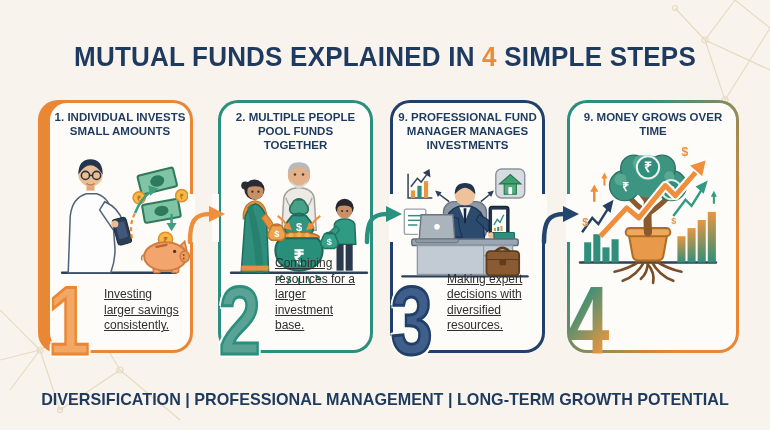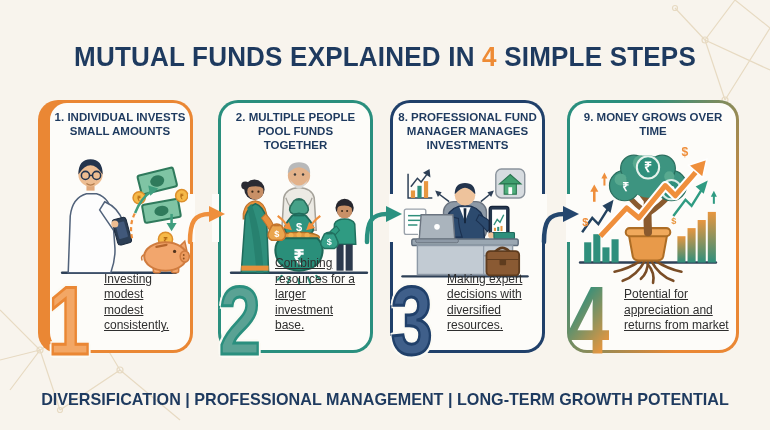--- a/index.html
+++ b/index.html
@@ -134,21 +134,21 @@
           <ellipse cx="112" cy="112" rx="21" ry="14" fill="#f2a66d" stroke="#d07c3f" stroke-width="2"></ellipse>
           <ellipse cx="131" cy="112" rx="4.5" ry="5.5" fill="#eb9a5d" stroke="#d07c3f" stroke-width="1.5"></ellipse>
           <circle cx="130" cy="110.5" r=".9" fill="#8a4e1f"></circle>
             <circle cx="130" cy="114" r=".9" fill="#8a4e1f"></circle>
           <circle cx="121" cy="107" r="1.6" fill="#53351f"></circle>
           <line x1="103" y1="102.5" x2="113" y2="100.5" stroke="#b5652c" stroke-width="2.2" stroke-linecap="round"></line>
           <path d="M92,110 q-5,1 -3,6" stroke="#d07c3f" stroke-width="1.5" fill="none"></path>
         </g>
       </svg>
       <div class="num">1</div>
-      <p class="caption">Investing modest modest consistently.</p>
+      <p class="caption">Investing larger savings consistently.</p>
     </div>
   </section>
 
   <section class="panel p2">
     <div class="panel-inner">
       <h2>2. MULTIPLE PEOPLE POOL FUNDS TOGETHER</h2>
       <svg class="illo" viewBox="0 0 150 150" preserveAspectRatio="xMidYMid meet">
         <line x1="8" y1="128" x2="142" y2="128" stroke="#2e4057" stroke-width="2.5" stroke-linecap="round"></line>
 
         <g>
@@ -231,21 +231,21 @@
           </g>
         </g>
       </svg>
       <div class="num">2</div>
       <p class="caption">Combining resources for a larger investment base.</p>
     </div>
   </section>
 
   <section class="panel p3">
     <div class="panel-inner">
-      <h2>8. PROFESSIONAL FUND MANAGER MANAGES INVESTMENTS</h2>
+      <h2>9. PROFESSIONAL FUND MANAGER MANAGES INVESTMENTS</h2>
       <svg class="illo" viewBox="0 0 150 150" preserveAspectRatio="xMidYMid meet">
         <line x1="8" y1="130" x2="142" y2="130" stroke="#2e4057" stroke-width="2.5" stroke-linecap="round"></line>
 
         <g>
           <path d="M14,20 V46 H40" stroke="#2e4057" stroke-width="1.6" fill="none"></path>
           <rect x="17" y="38" width="4.5" height="8" fill="#e8963f"></rect>
           <rect x="24" y="33" width="4.5" height="13" fill="#2f8f7c"></rect>
           <rect x="31" y="28" width="4.5" height="18" fill="#e8963f"></rect>
           <polyline points="17,34 24,25 28,29 34,21" stroke="#2e4057" stroke-width="1.6" fill="none"></polyline>
           <polygon points="37,15 38,24 30,19" fill="#2e4057"></polygon>
@@ -406,21 +406,20 @@
           <text x="98" y="80" font-size="9" font-weight="bold" fill="#e8963f">$</text>
           <line x1="22" y1="58" x2="22" y2="46" stroke="#ef8f3c" stroke-width="2.5"></line>
           <polygon points="18,48 26,48 22,41" fill="#ef8f3c"></polygon>
           <line x1="32" y1="42" x2="32" y2="33" stroke="#ef8f3c" stroke-width="2"></line>
           <polygon points="29,35 35,35 32,29" fill="#ef8f3c"></polygon>
           <line x1="140" y1="60" x2="140" y2="51" stroke="#2f9b82" stroke-width="2"></line>
           <polygon points="137,53 143,53 140,47" fill="#2f9b82"></polygon>
         </g>
       </svg>
       <div class="num">4</div>
-      <p class="caption">Potential for appreciation and returns from market</p>
     </div>
   </section>
 
   <div class="gap-patch gp1a"></div>
   <div class="gap-patch gp1b"></div>
   <div class="gap-patch gp2a"></div>
   <div class="gap-patch gp2b"></div>
   <div class="gap-patch gp3a"></div>
   <div class="gap-patch gp3b"></div>
 

